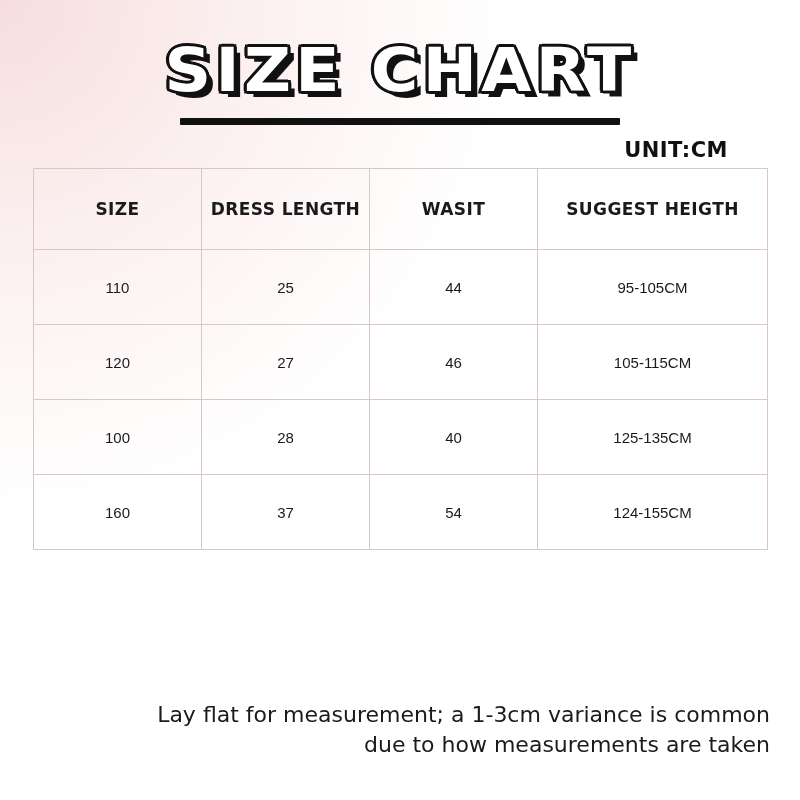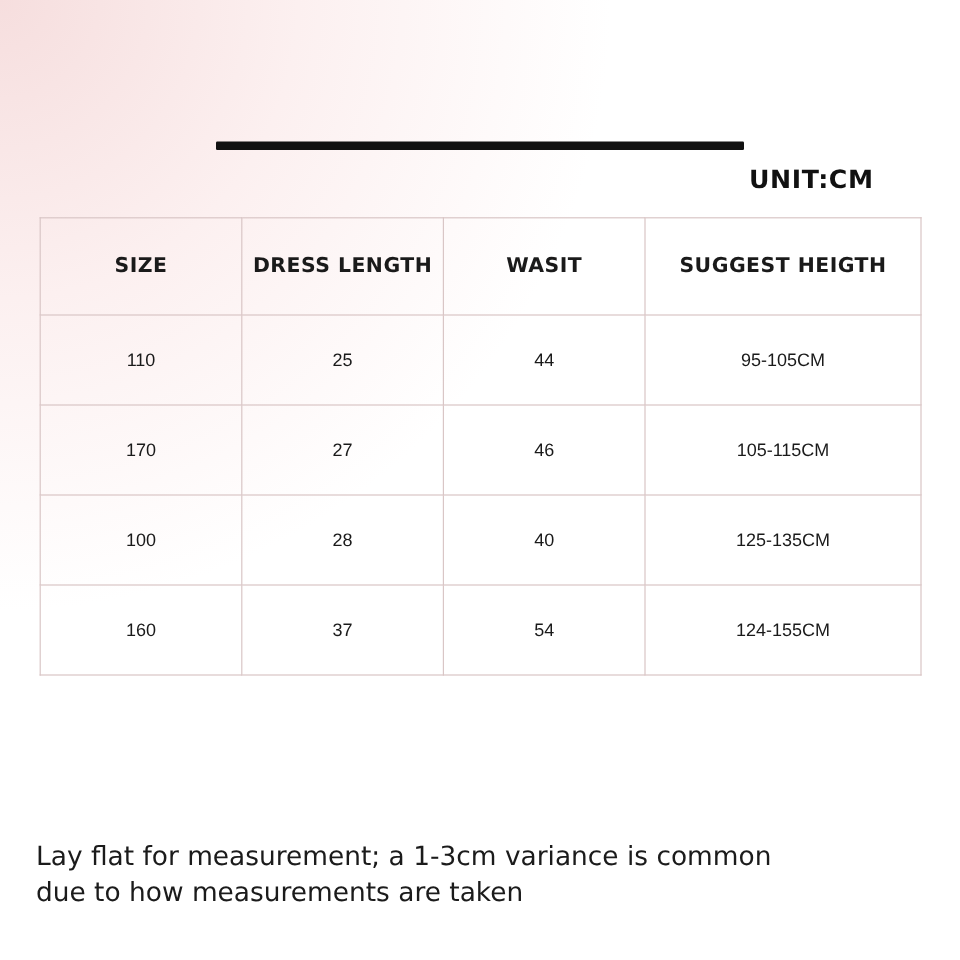--- a/index.html
+++ b/index.html
@@ -77,21 +77,20 @@
     position: absolute;
     top: 168px;
     left: 33px;
     width: 734px;
   }
   table.size-chart {
     width: 734px;
     border-collapse: collapse;
     table-layout: fixed;
     background: transparent;
-    margin-top: 13px;
   }
   table.size-chart th,
   table.size-chart td {
     border: 1px solid #d9c6c6;
     text-align: center;
     color: #1a1a1a;
   }
   table.size-chart th {
     height: 78px;
     font-family: "DejaVu Sans", sans-serif;
@@ -109,32 +108,35 @@
   col.c2 { width: 168px; }
   col.c3 { width: 168px; }
   col.c4 { width: 230px; }
 
   
   .footnote {
     position: absolute;
     top: 700px;
     left: 30px;
     width: 740px;
-    text-align: left;
+    text-align: right;
     font-family: "DejaVu Sans", sans-serif;
     font-size: 22px;
     line-height: 1.35;
     color: #1b1b1b;
   }
 </style>
 </head>
 <body>
 
 <div id="page">
 
+  <div class="title-wrap">
+    <div class="title">SIZE  CHART</div>
+  </div>
   <div class="title-underline"></div>
 
   <div class="unit">UNIT:CM</div>
 
   <div class="table-wrap">
     <table class="size-chart">
       <colgroup>
         <col class="c1">
           <col class="c2">
           <col class="c3">
@@ -149,21 +151,21 @@
         </tr>
       </thead>
       <tbody>
         <tr>
           <td>110</td>
           <td>25</td>
           <td>44</td>
           <td>95-105CM</td>
         </tr>
         <tr>
-          <td>170</td>
+          <td>120</td>
           <td>27</td>
           <td>46</td>
           <td>105-115CM</td>
         </tr>
         <tr>
           <td>100</td>
           <td>28</td>
           <td>40</td>
           <td>125-135CM</td>
         </tr>

